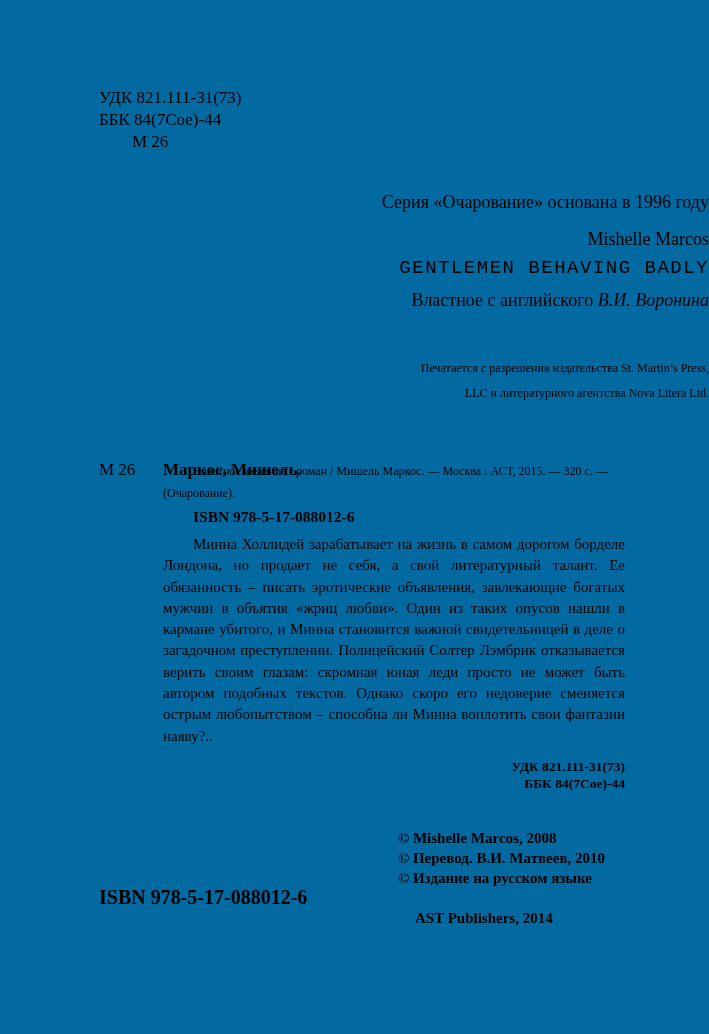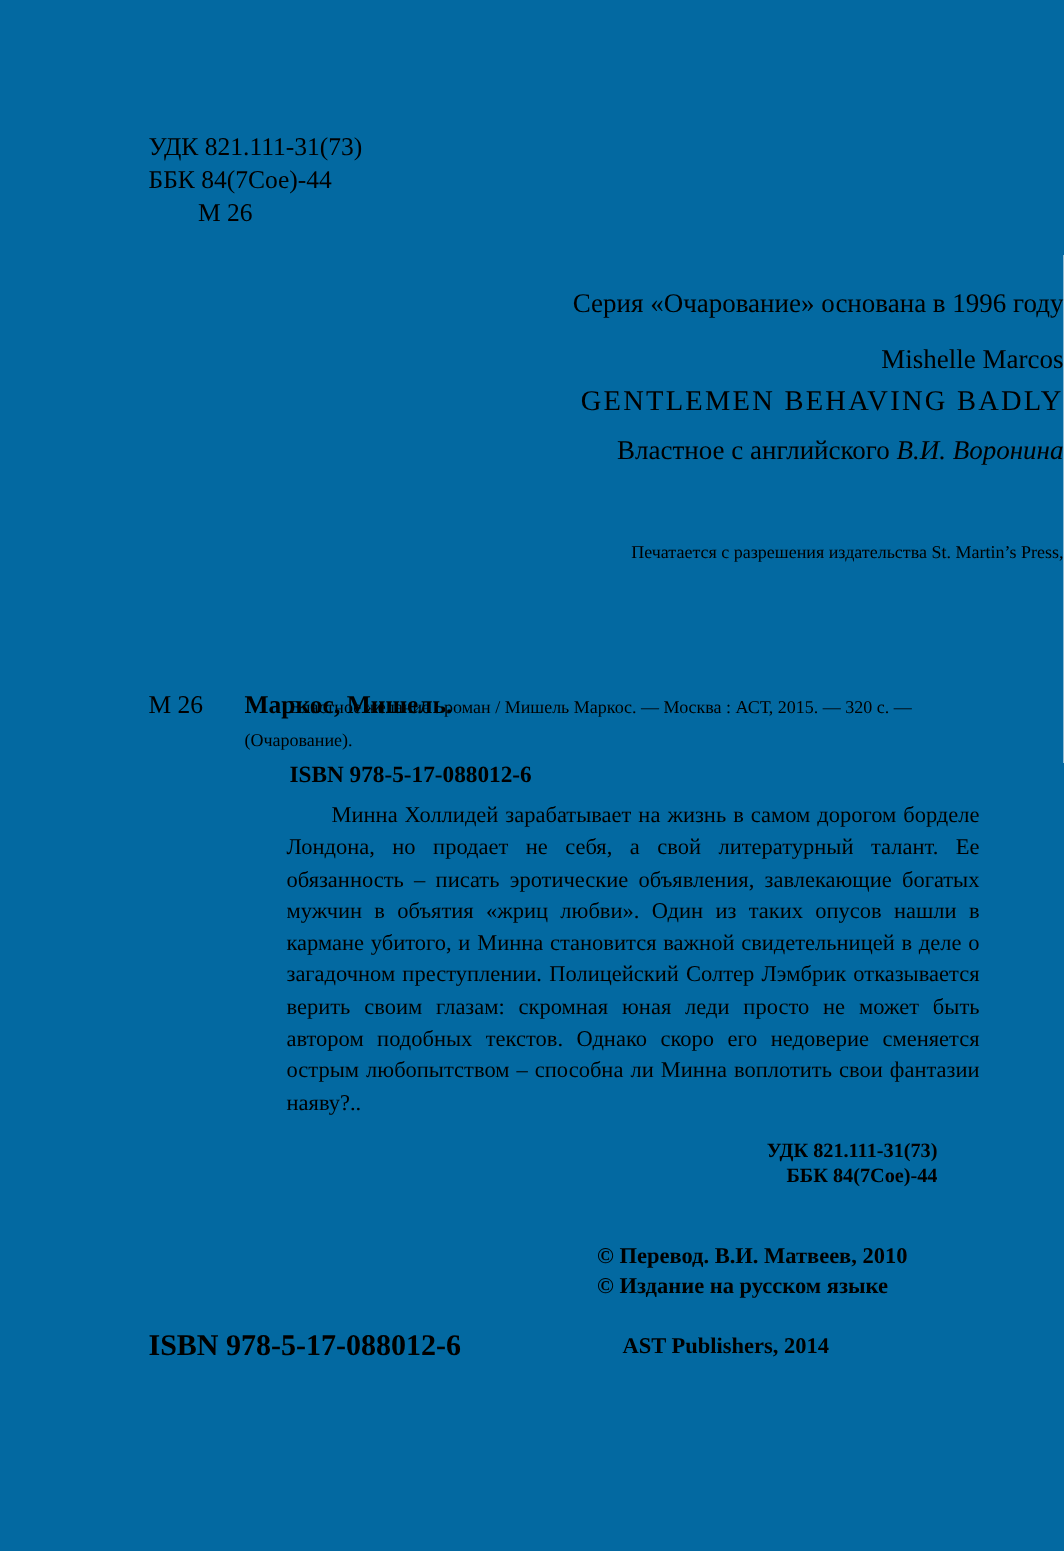--- a/index.html
+++ b/index.html
@@ -17,37 +17,36 @@
     overflow: hidden;
   }
   .abs { position: absolute; white-space: nowrap; }
   .wrap { white-space: normal; }
   .center { left: 0; right: 0; text-align: right; }
   .t17 { font-size: 17px; }
   .t18 { font-size: 18px; }
   .t19 { font-size: 12px; }
   .bold { font-weight: bold; }
   .it { font-style: italic; }
-  .caps-title { font-size: 19px; letter-spacing: 1.5px; }
+  .caps-title { font-size: 19px; letter-spacing: 1.5px; font-family: Liberation Mono, monospace; }
   .catalog-desc {
     left: 163px;
     width: 462px;
     font-size: 12px;
     line-height: 22px;
     text-indent: 30px;
     text-align: left;
   }
   .annotation {
     left: 163px;
     width: 462px;
     font-size: 15px;
     line-height: 21.3px;
     text-align: justify;
     text-indent: 30px;
-    margin-left: 28px;
   }
   .udk-right {
     right: 84px;
     text-align: right;
     font-size: 13.5px;
     font-weight: bold;
     line-height: 17px;
   }
   .copyright {
     left: 398px;
@@ -77,35 +76,37 @@
 
   <div class="abs center caps-title" style="top:257px">GENTLEMEN BEHAVING BADLY</div>
 
   <div class="abs center t18" style="top:290px">
     <span>Властное с английского</span>
     <span class="it">В.И. Воронина</span>
   </div>
 
 
   <div class="abs center t19" style="top:361px">Печатается с разрешения издательства St. Martin’s Press,</div>
+  <div class="abs center t19" style="top:386px">LLC и литературного агентства Nova Litera Ltd.</div>
 
   <div class="abs t17 bold" style="left:163px; top:460px">Маркос, Мишель.</div>
 
   <div class="abs t17" style="left:99px; top:460px">М 26</div>
 
   <div class="abs wrap catalog-desc" style="top:460px">Властное желание : роман / Мишель Маркос. — Москва : АСТ, 2015. — 320 с. — (Очарование).</div>
 
   <div class="abs" style="left:193px; top:508px; font-size:15.5px; font-weight:bold">ISBN 978-5-17-088012-6</div>
 
   <div class="abs wrap annotation" style="top:534px">Минна Холлидей зарабатывает на жизнь в самом дорогом борделе Лондона, но продает не себя, а свой литературный талант. Ее обязанность – писать эротические объявления, завлекающие богатых мужчин в объятия «жриц любви». Один из таких опусов нашли в кармане убитого, и Минна становится важной свидетельницей в деле о загадочном преступлении. Полицейский Солтер Лэмбрик отказывается верить своим глазам: скромная юная леди просто не может быть автором подобных текстов. Однако скоро его недоверие сменяется острым любопытством – способна ли Минна воплотить свои фантазии наяву?..</div>
 
   <div class="abs udk-right" style="top:758px">УДК 821.111-31(73)</div>
   <div class="abs udk-right" style="top:775px">ББК 84(7Сое)-44</div>
 
   <div class="abs copyright" style="top:828px">
+    <div>© Mishelle Marcos, 2008</div>
     <div>© Перевод. В.И. Матвеев, 2010</div>
     <div>© Издание на русском языке</div>
     <div class="indent">AST Publishers, 2014</div>
   </div>
 
   <div class="abs footer-isbn" style="top:886px">ISBN 978-5-17-088012-6</div>
 
 </div>
 
 </body></html>

